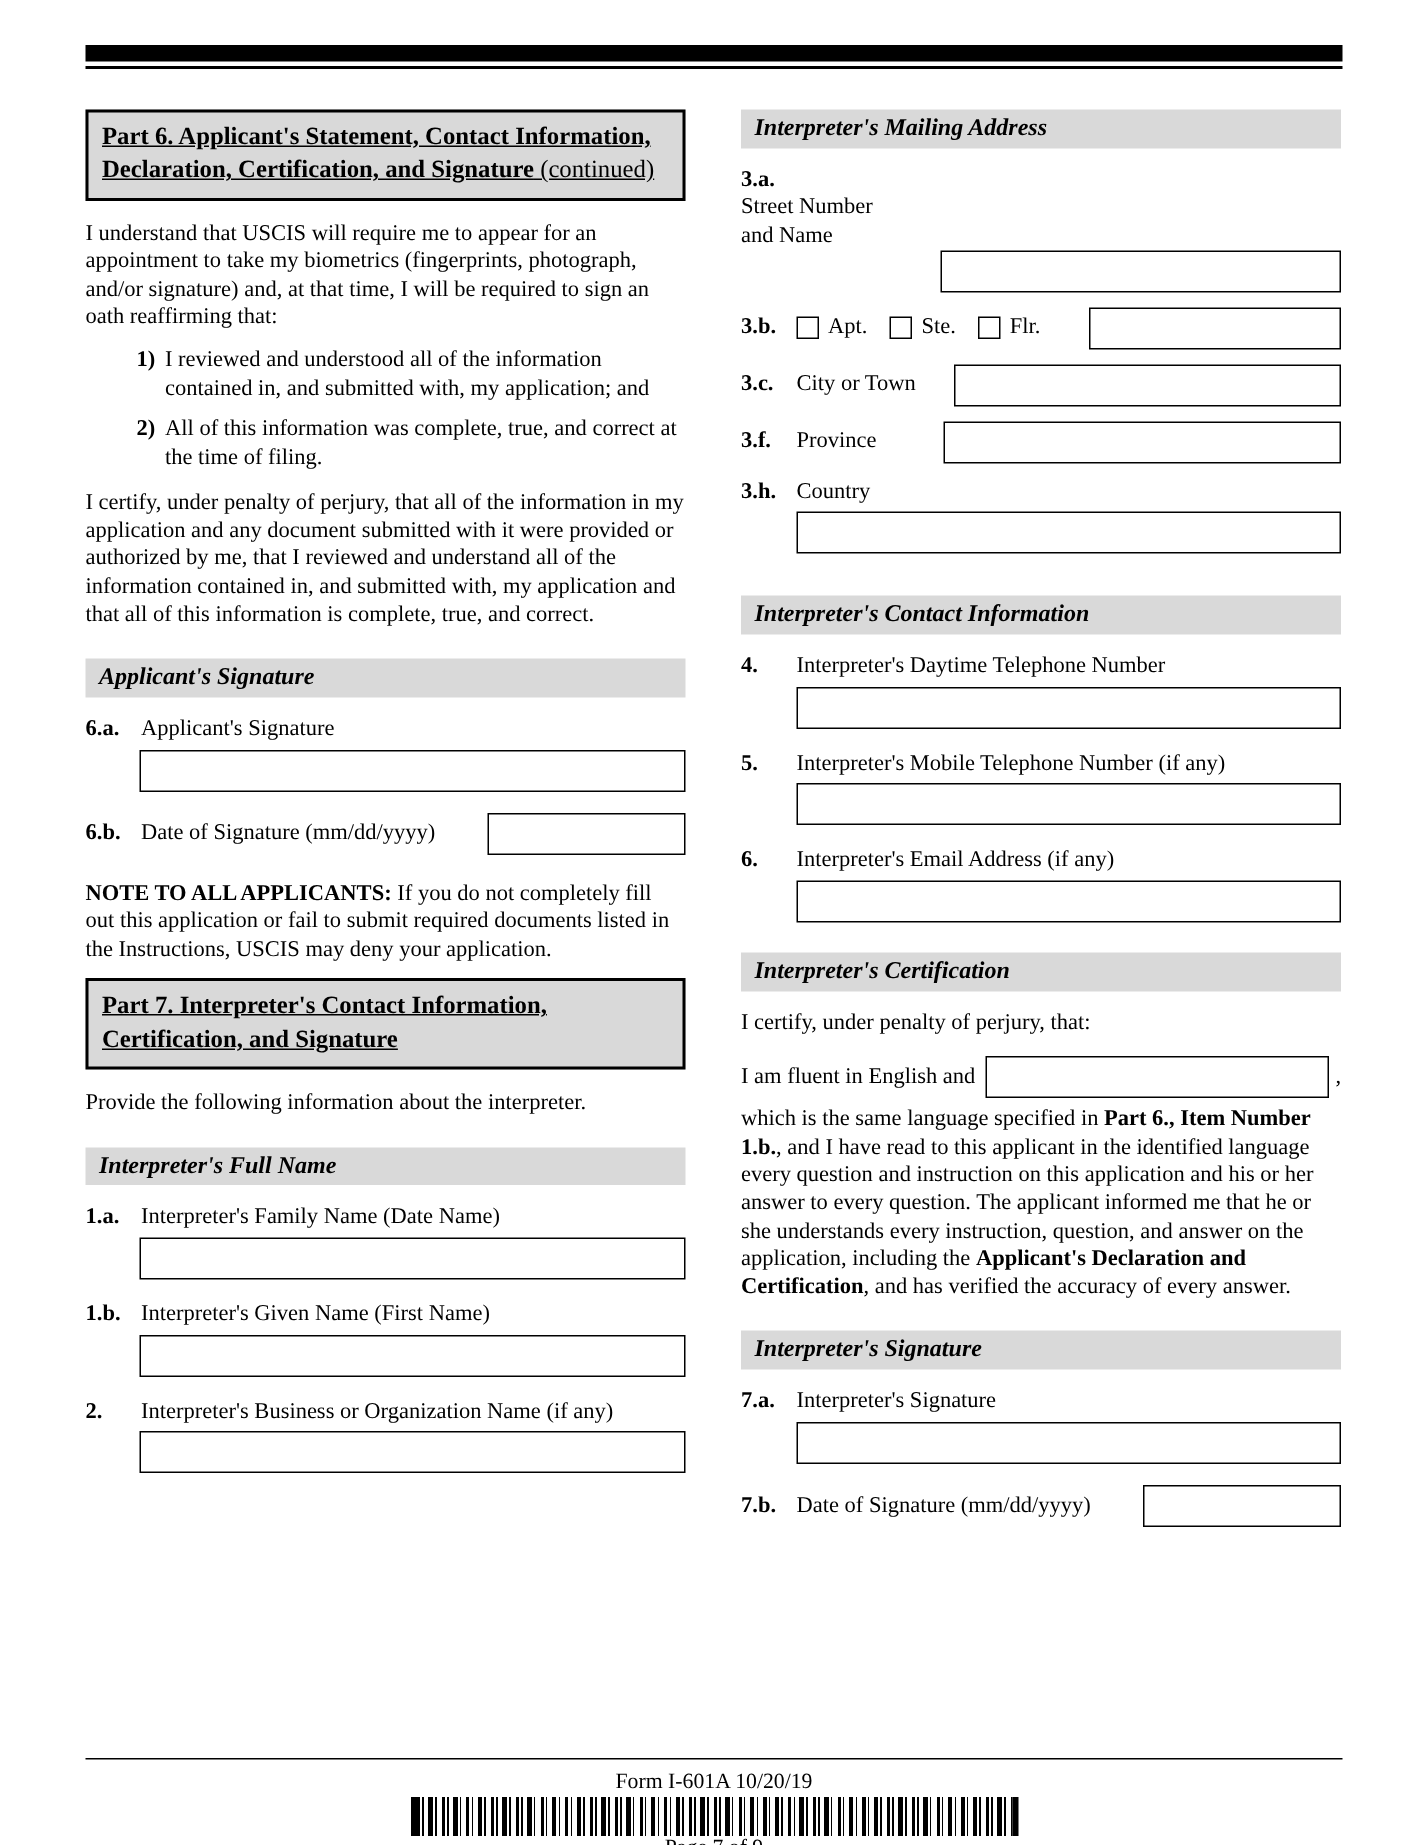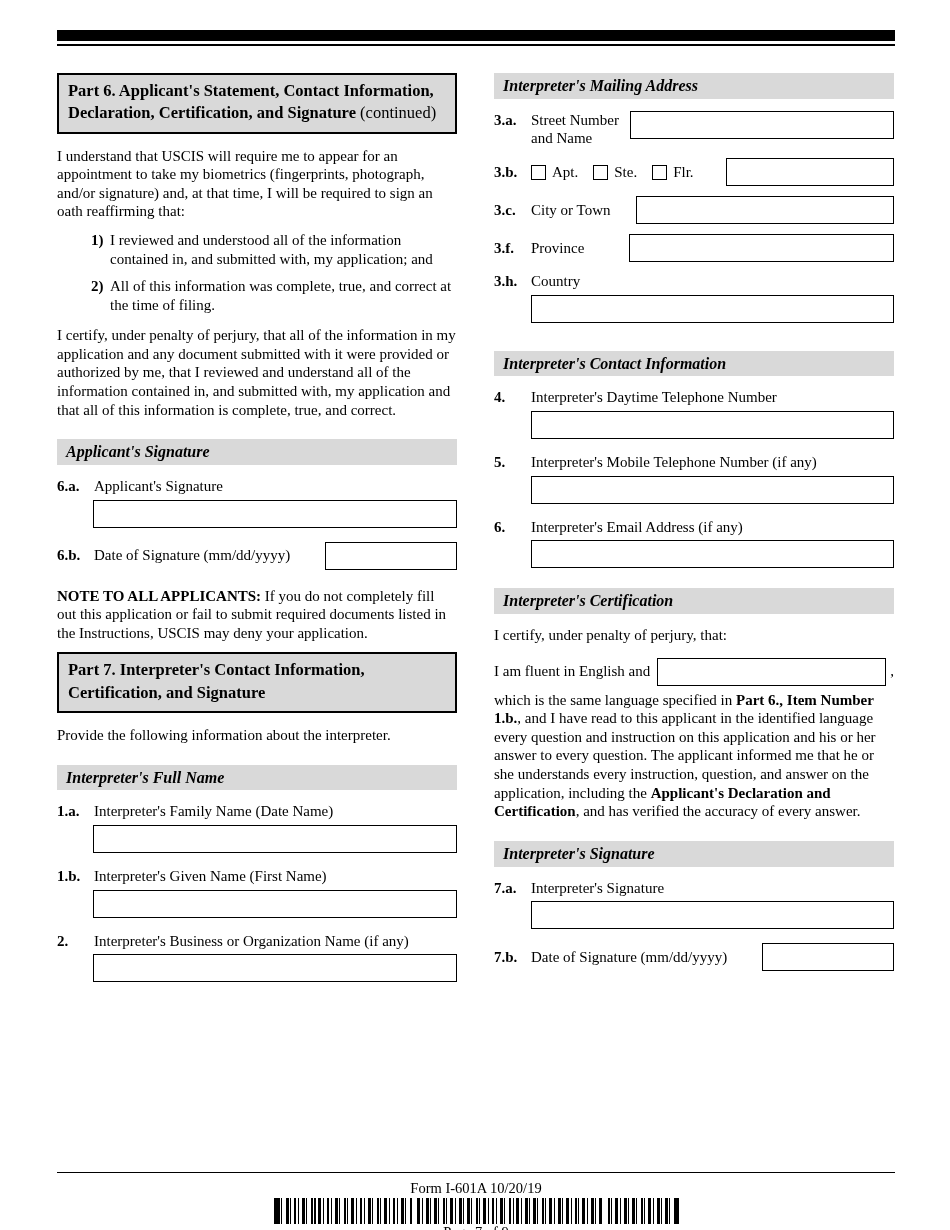--- a/index.html
+++ b/index.html
@@ -13,34 +13,34 @@
   }
   .page { padding: 30px 55px 0 57px; }
   .rule-thick { height: 11px; background: #000; }
   .rule-thin  { height: 2px;  background: #000; margin-top: 3px; }
   .columns { display: flex; gap: 37px; margin-top: 27px; }
   .col { width: 400px; flex: 0 0 400px; }
 
   .part-header {
     border: 2px solid #000; background: #d9d9d9;
     padding: 5px 9px 7px; font-size: 16.5px; line-height: 1.35;
-    margin-bottom: 13px; font-weight: bold;
+    margin-bottom: 13px; font-weight: bold; text-decoration: underline;
   }
   .part-header .normal { font-weight: normal; }
   .section-header {
     background: #d9d9d9; font-weight: bold; font-style: italic;
     font-size: 16px; padding: 3px 9px; margin: 20px 0 12px;
   }
   .section-header.first { margin-top: 0; }
   p.body-text { margin-bottom: 10px; }
   .list-item { display: flex; margin: 0 0 9px 34px; }
   .list-num { font-weight: bold; width: 19px; flex-shrink: 0; }
 
   .row { display: flex; align-items: center; margin-bottom: 10px; }
-  .row.top { align-items: flex-start; }
+  .row.top { align-items: flex-start; flex-direction: column; }
   .row.tight { margin-bottom: 2px; }
   .num { font-weight: bold; width: 37px; flex-shrink: 0; }
   .num.inline { width: auto; margin-left: 16px; margin-right: 7px; }
 
   .input {
     border: 1.6px solid #000; background: #fff; height: 28px;
     font-family: inherit; font-size: 15px; padding: 2px 5px;
     border-radius: 0; outline: none; display: block;
   }
   .under { margin: 4px 0 14px 37px; width: 363px; }

